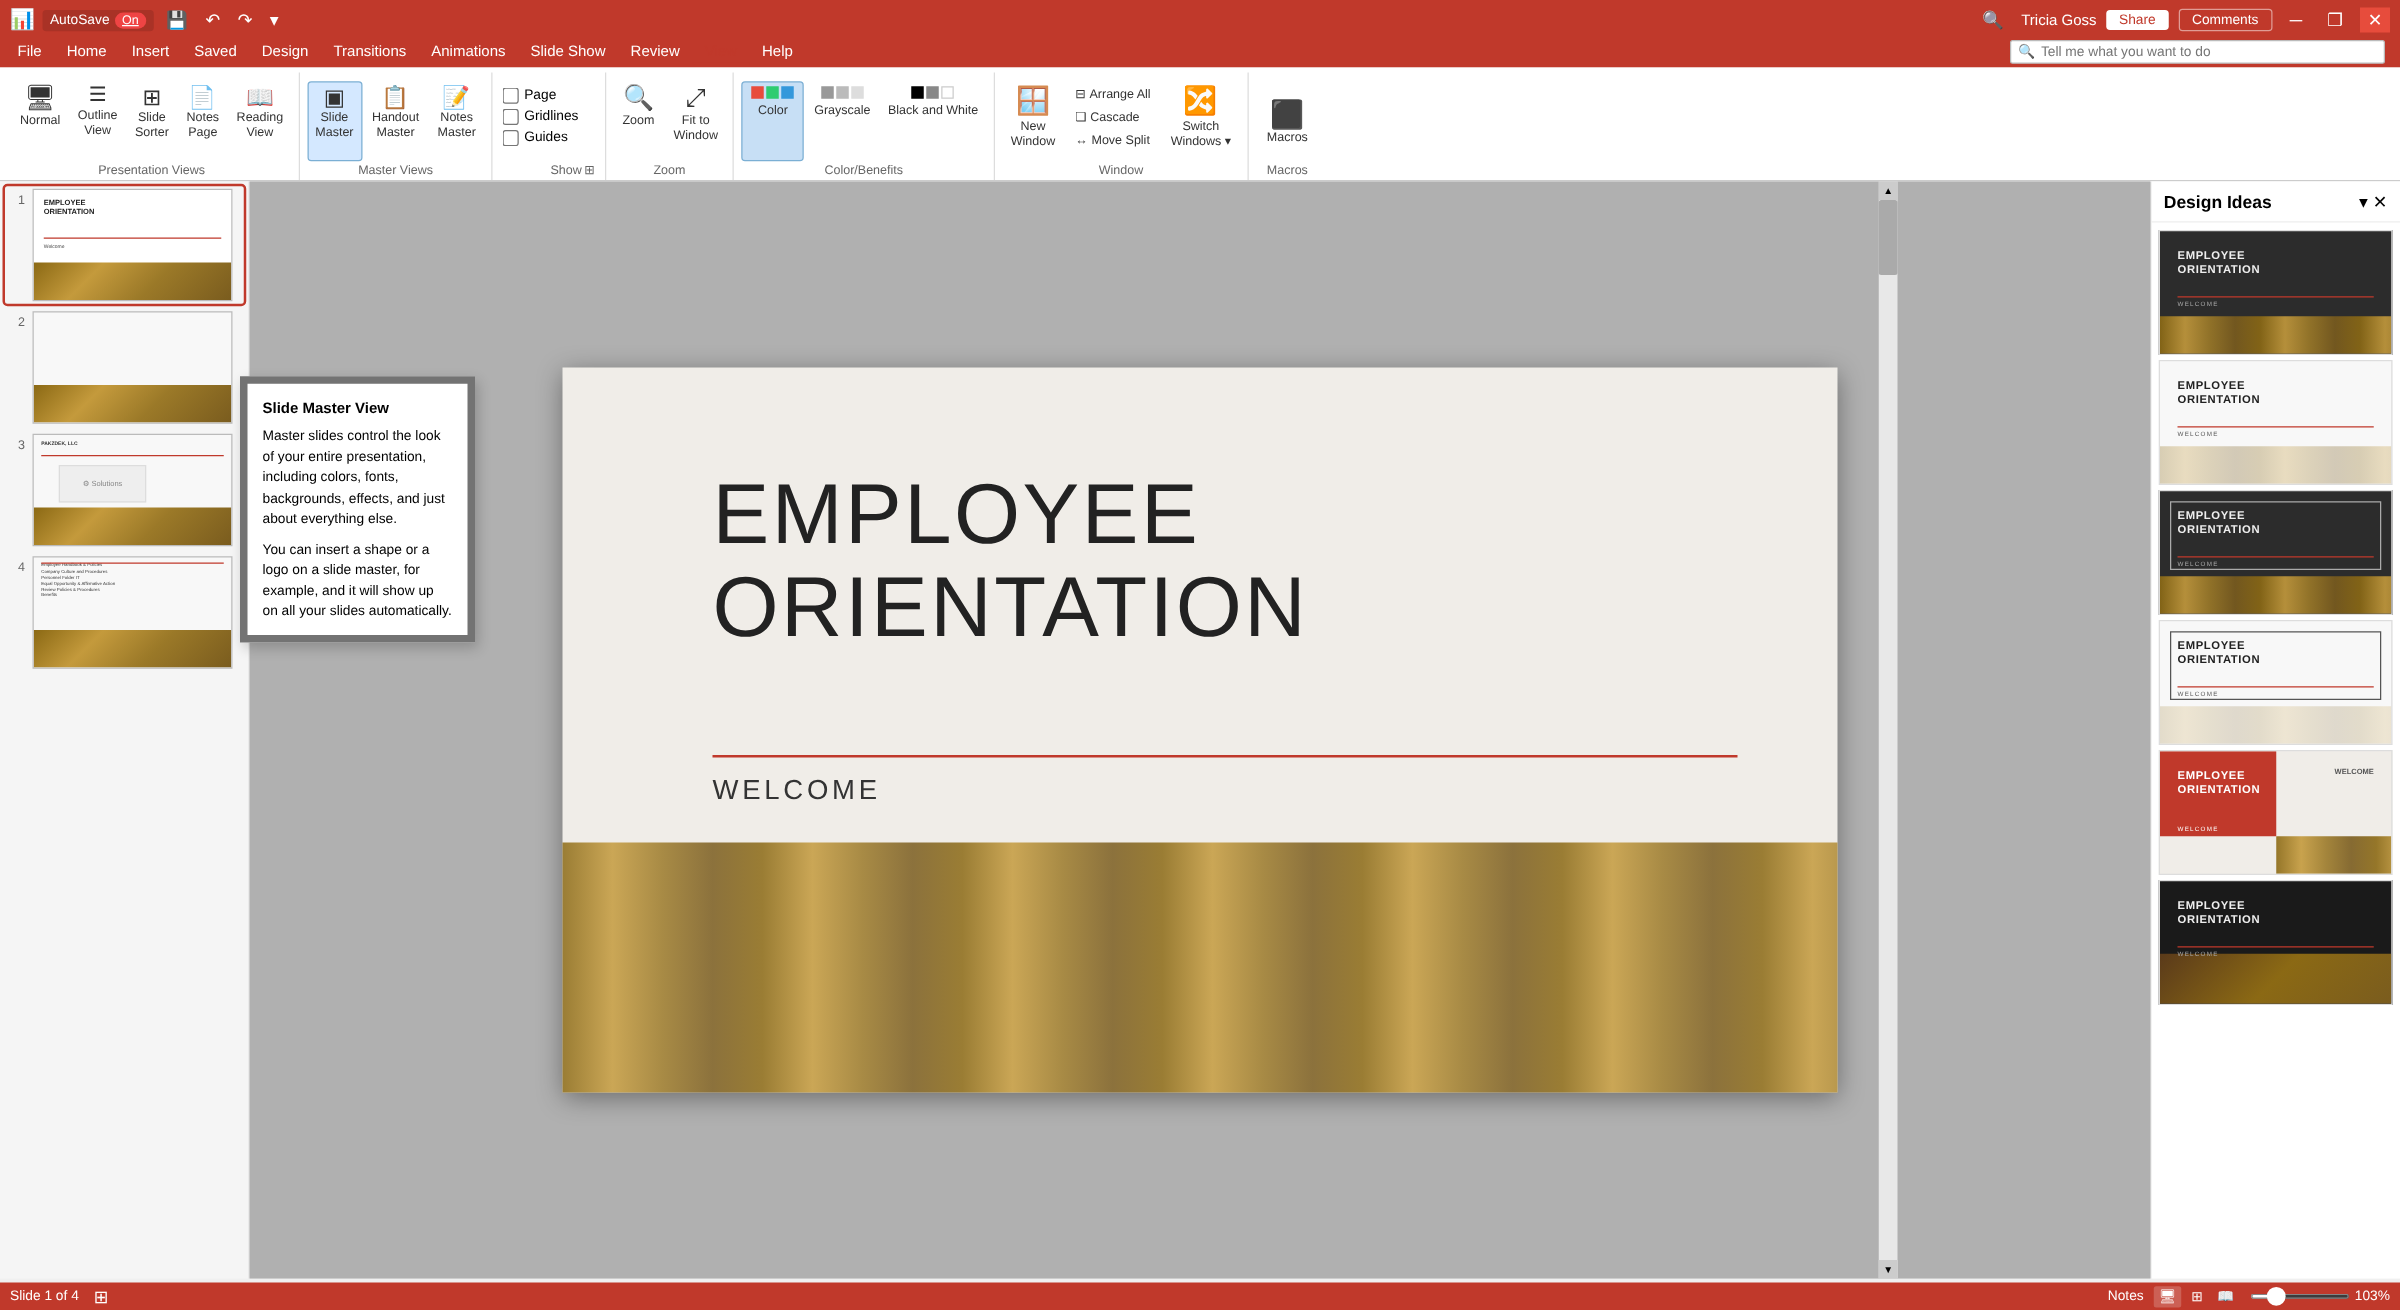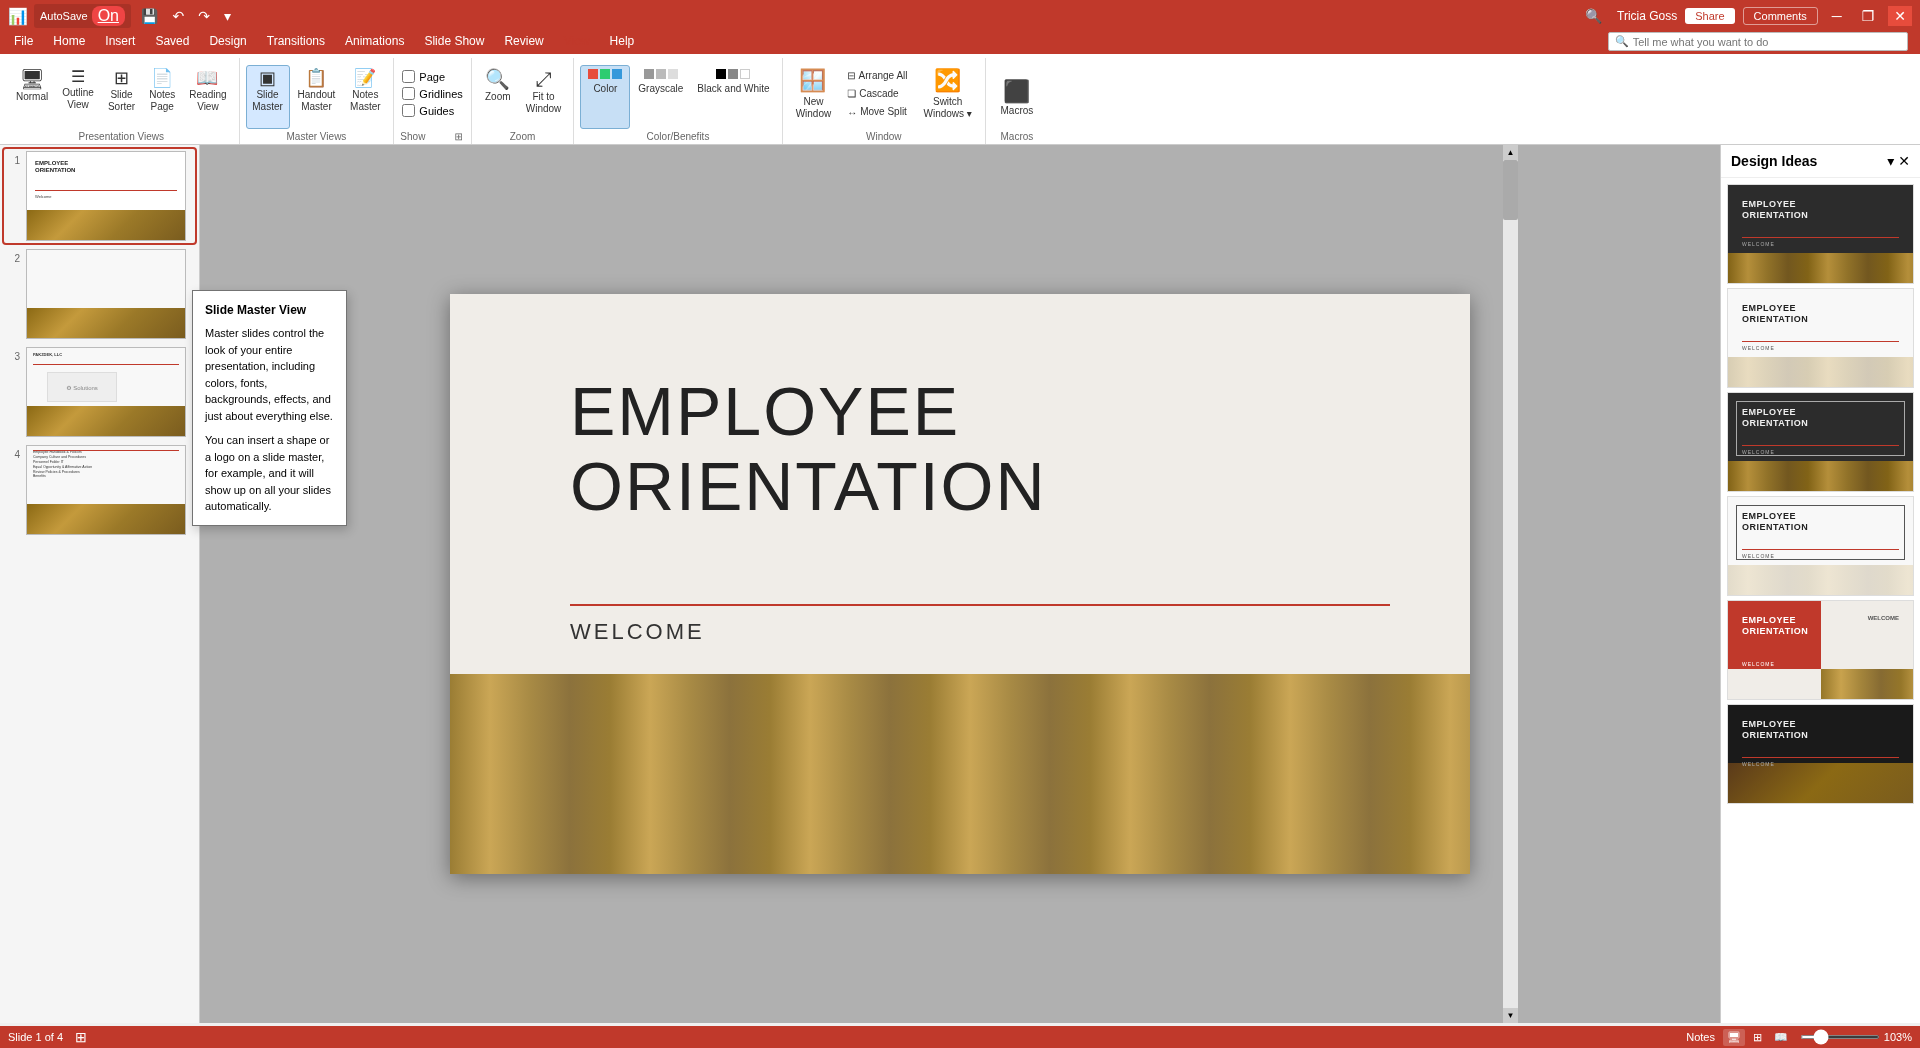--- a/index.html
+++ b/index.html
@@ -362,25 +362,25 @@
       position: absolute;
       top: 0; left: 0; bottom: 30px;
       width: 50%;
       background: #c0392b;
     }
     .design-thumb.red-left .dt-title { color: #fff; z-index:1; }
 
     
     #tooltip {
       position: absolute;
-      top: 145px;
+      top: 156px;
       left: 192px;
-      width: 155px;
+      width: 188px;
       background: #fff;
-      border: 1px solid #737373;
+      border: 6px solid #737373;
       box-shadow: 2px 4px 10px rgba(0,0,0,0.2);
       padding: 10px 12px;
       font-size: 11px;
       z-index: 100;
       line-height: 1.5;
     }
     #tooltip .tooltip-title { font-weight: bold; margin-bottom: 6px; font-size: 12px; }
 
     
     #searchbar {
@@ -470,21 +470,21 @@
 </head>
 <body>
 
 <div id="titlebar">
   <div class="left">
 
     <span style="font-size:16px;">📊</span>
 
     <div class="autosave-toggle">
       <span>AutoSave</span>
-      <span style="font-size:16px; background:#ef4444; border-radius:8px; padding:1px 6px;text-decoration:underline;">On</span>
+      <span style="font-size:10px; background:#ef4444; border-radius:8px; padding:1px 6px;text-decoration:underline;">On</span>
     </div>
 
     <button class="qat-btn" title="Save">💾</button>
     <button class="qat-btn" title="Undo">↶</button>
     <button class="qat-btn" title="Redo">↷</button>
     <button class="qat-btn" title="Customize">▾</button>
   </div>
   <div class="right">
     <button class="title-btn">🔍</button>
     <span style="font-size:12px;">Tricia Goss</span>
@@ -571,21 +571,21 @@
         </label>
         <label class="checkbox-row">
           <input type="checkbox" style=""> 
             <span>Gridlines</span>
         </label>
         <label class="checkbox-row">
           <input type="checkbox" style=""> 
             <span>Guides</span>
         </label>
       </div>
-      <div style="display:flex; justify-content:space-between; align-items:center;">
+      <div style="display:flex; justify-content:space-between; align-items:center;margin-left:40px;">
         <div class="ribbon-group-label">Show</div>
         <button class="ribbon-expand-btn">⊞</button>
       </div>
     </div>
 
     <div class="ribbon-group">
       <div class="ribbon-group-inner">
         <button class="ribbon-btn" style="min-width:40px;">
           <span class="ribbon-btn-icon">🔍</span>
           <span class="ribbon-btn-label">Zoom</span>

